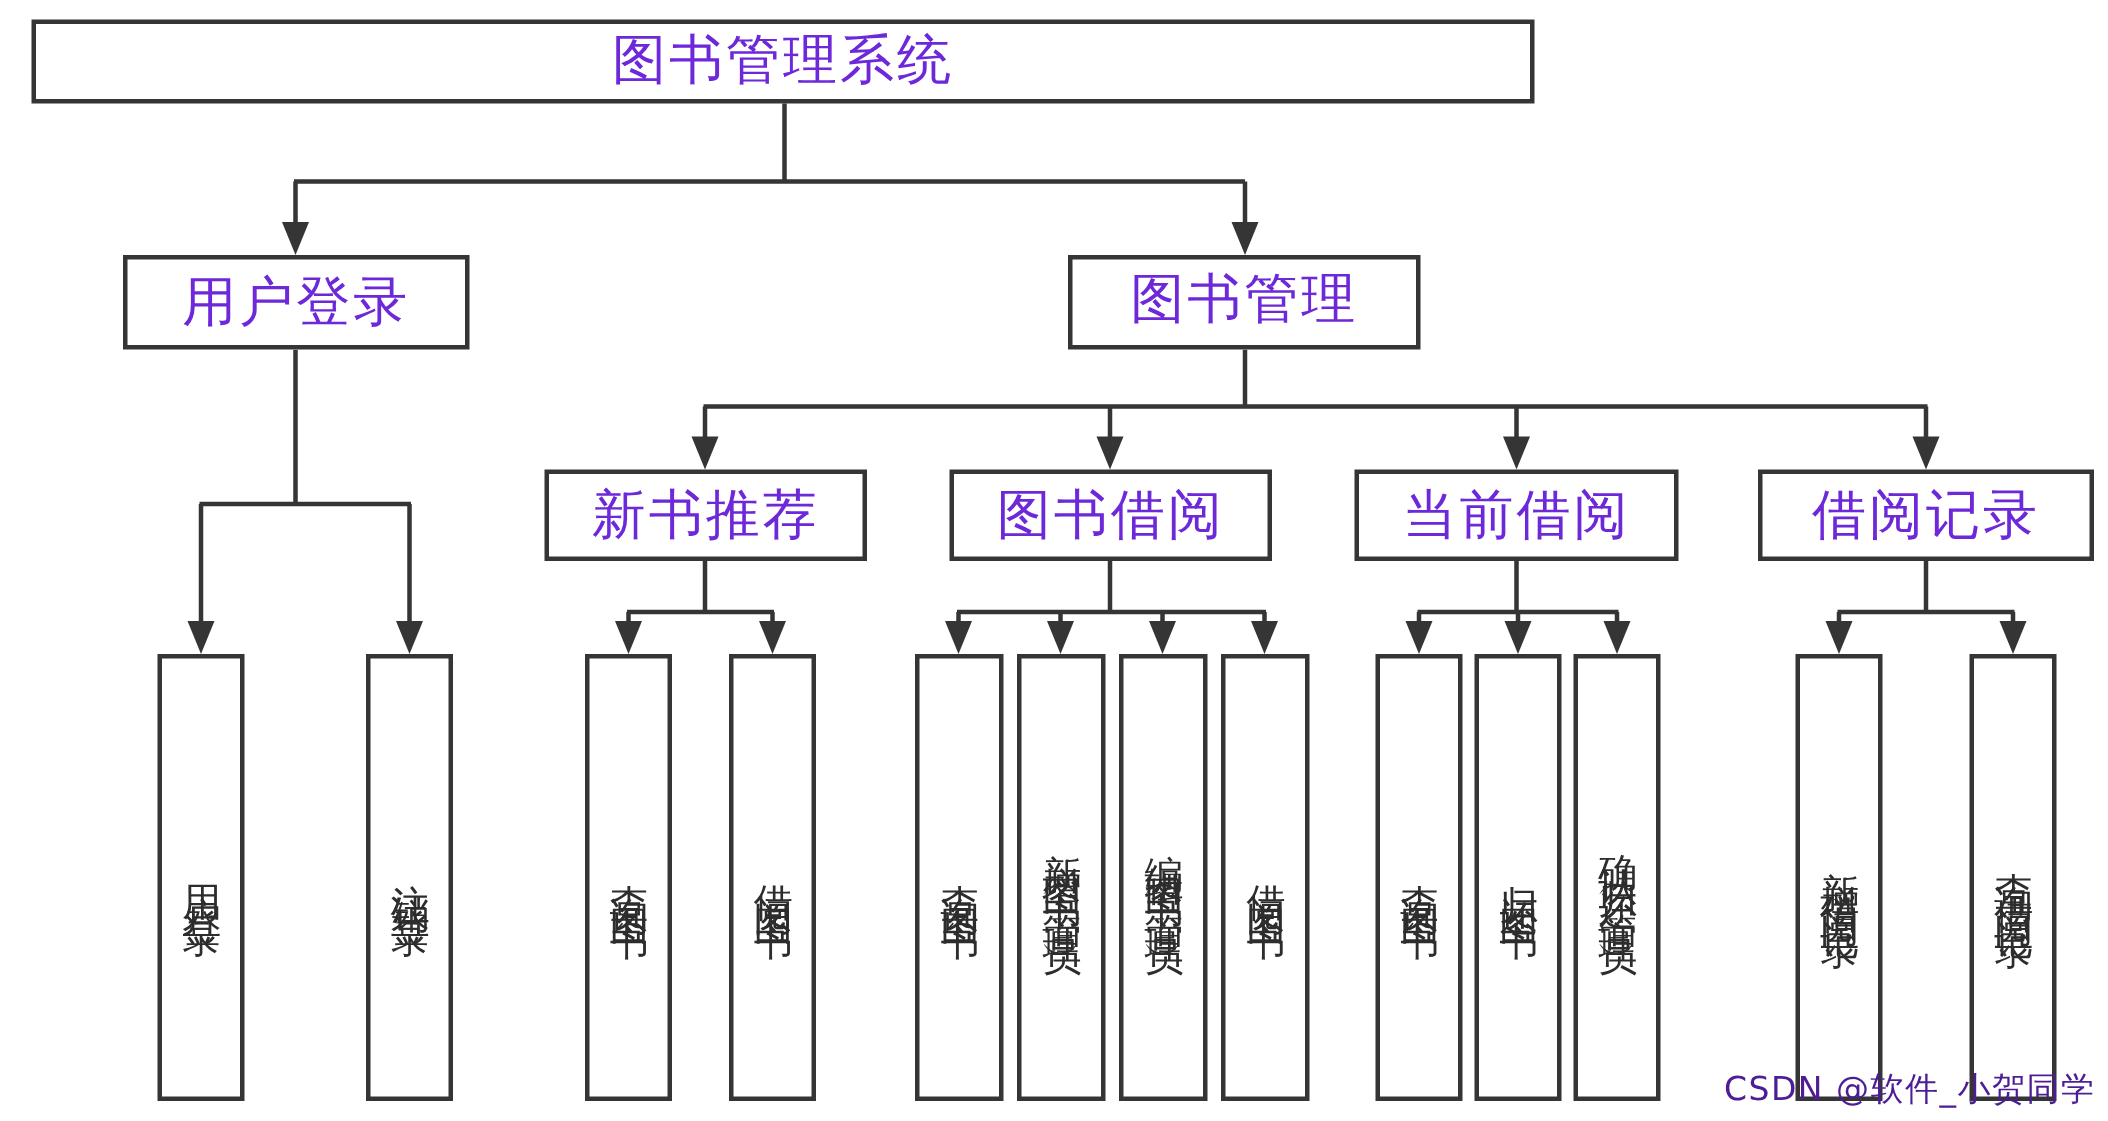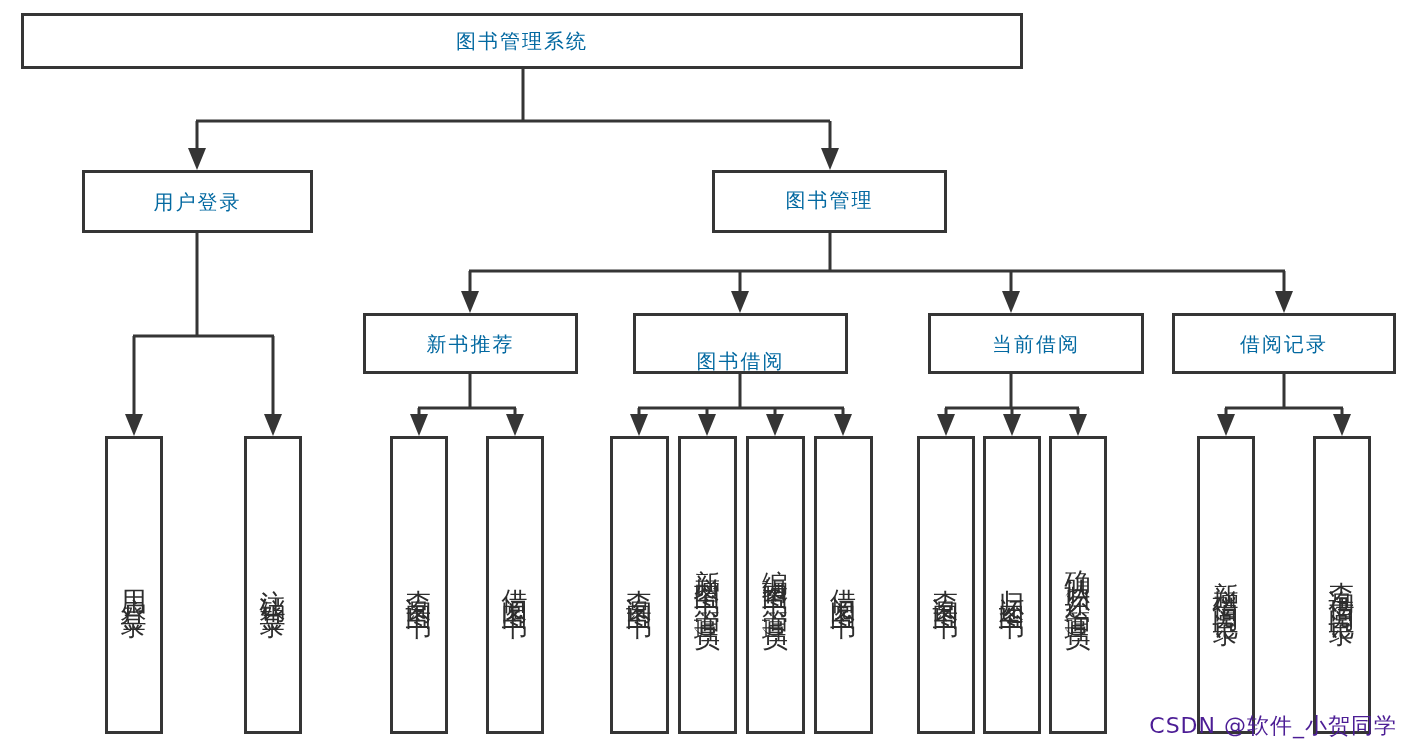--- a/index.html
+++ b/index.html
@@ -21,22 +21,22 @@
     position: absolute;
     box-sizing: border-box;
     border: 3px solid #353535;
     background: #ffffff;
     display: flex;
     align-items: center;
     justify-content: center;
     z-index: 2;
   }
   .hlabel {
-    font-size: 20px;
-    color: #0369a1;
+    font-size: 36px;
+    color: #6d28d9;
     letter-spacing: 2px;
     white-space: nowrap;
     line-height: 1;
   }
   .vbox {
     position: absolute;
     box-sizing: border-box;
     border: 3px solid #353535;
     background: #ffffff;
     display: flex;
@@ -109,24 +109,24 @@
   <div class="hbox" style="left:82px; top:170px; width:231px; height:63px;">
     <span class="hlabel">用户登录</span>
   </div>
   <div class="hbox" style="left:712px; top:170px; width:235px; height:63px;font-family:Liberation Mono, monospace;">
     <span class="hlabel">图书管理</span>
   </div>
 
   <div class="hbox" style="left:363px; top:313px; width:215px; height:61px;">
     <span class="hlabel">新书推荐</span>
   </div>
-  <div class="hbox" style="left:633px; top:313px; width:215px; height:61px;align-items:flex-end;">
+  <div class="hbox" style="left:633px; top:313px; width:215px; height:61px;">
     <span class="hlabel">图书借阅</span>
   </div>
-  <div class="hbox" style="left:903px; top:313px; width:216px; height:61px;margin-left:25px;">
+  <div class="hbox" style="left:903px; top:313px; width:216px; height:61px;">
     <span class="hlabel">当前借阅</span>
   </div>
   <div class="hbox" style="left:1172px; top:313px; width:224px; height:61px;">
     <span class="hlabel">借阅记录</span>
   </div>
 
   <div class="vbox" style="left:105px; top:436px; width:58px; height:298px;">
     <span class="vlabel">用户登录</span>
   </div>
   <div class="vbox" style="left:244px; top:436px; width:58px; height:298px;">

